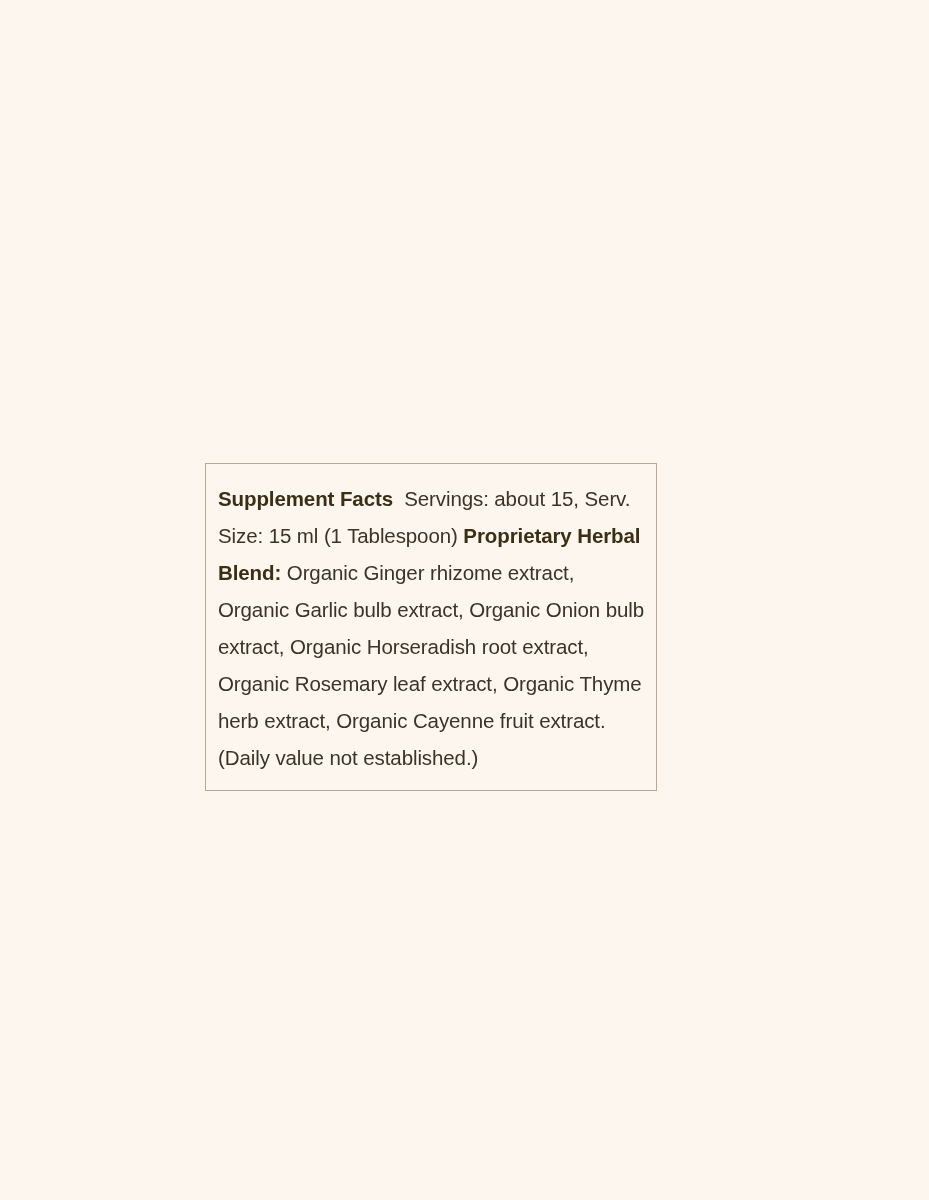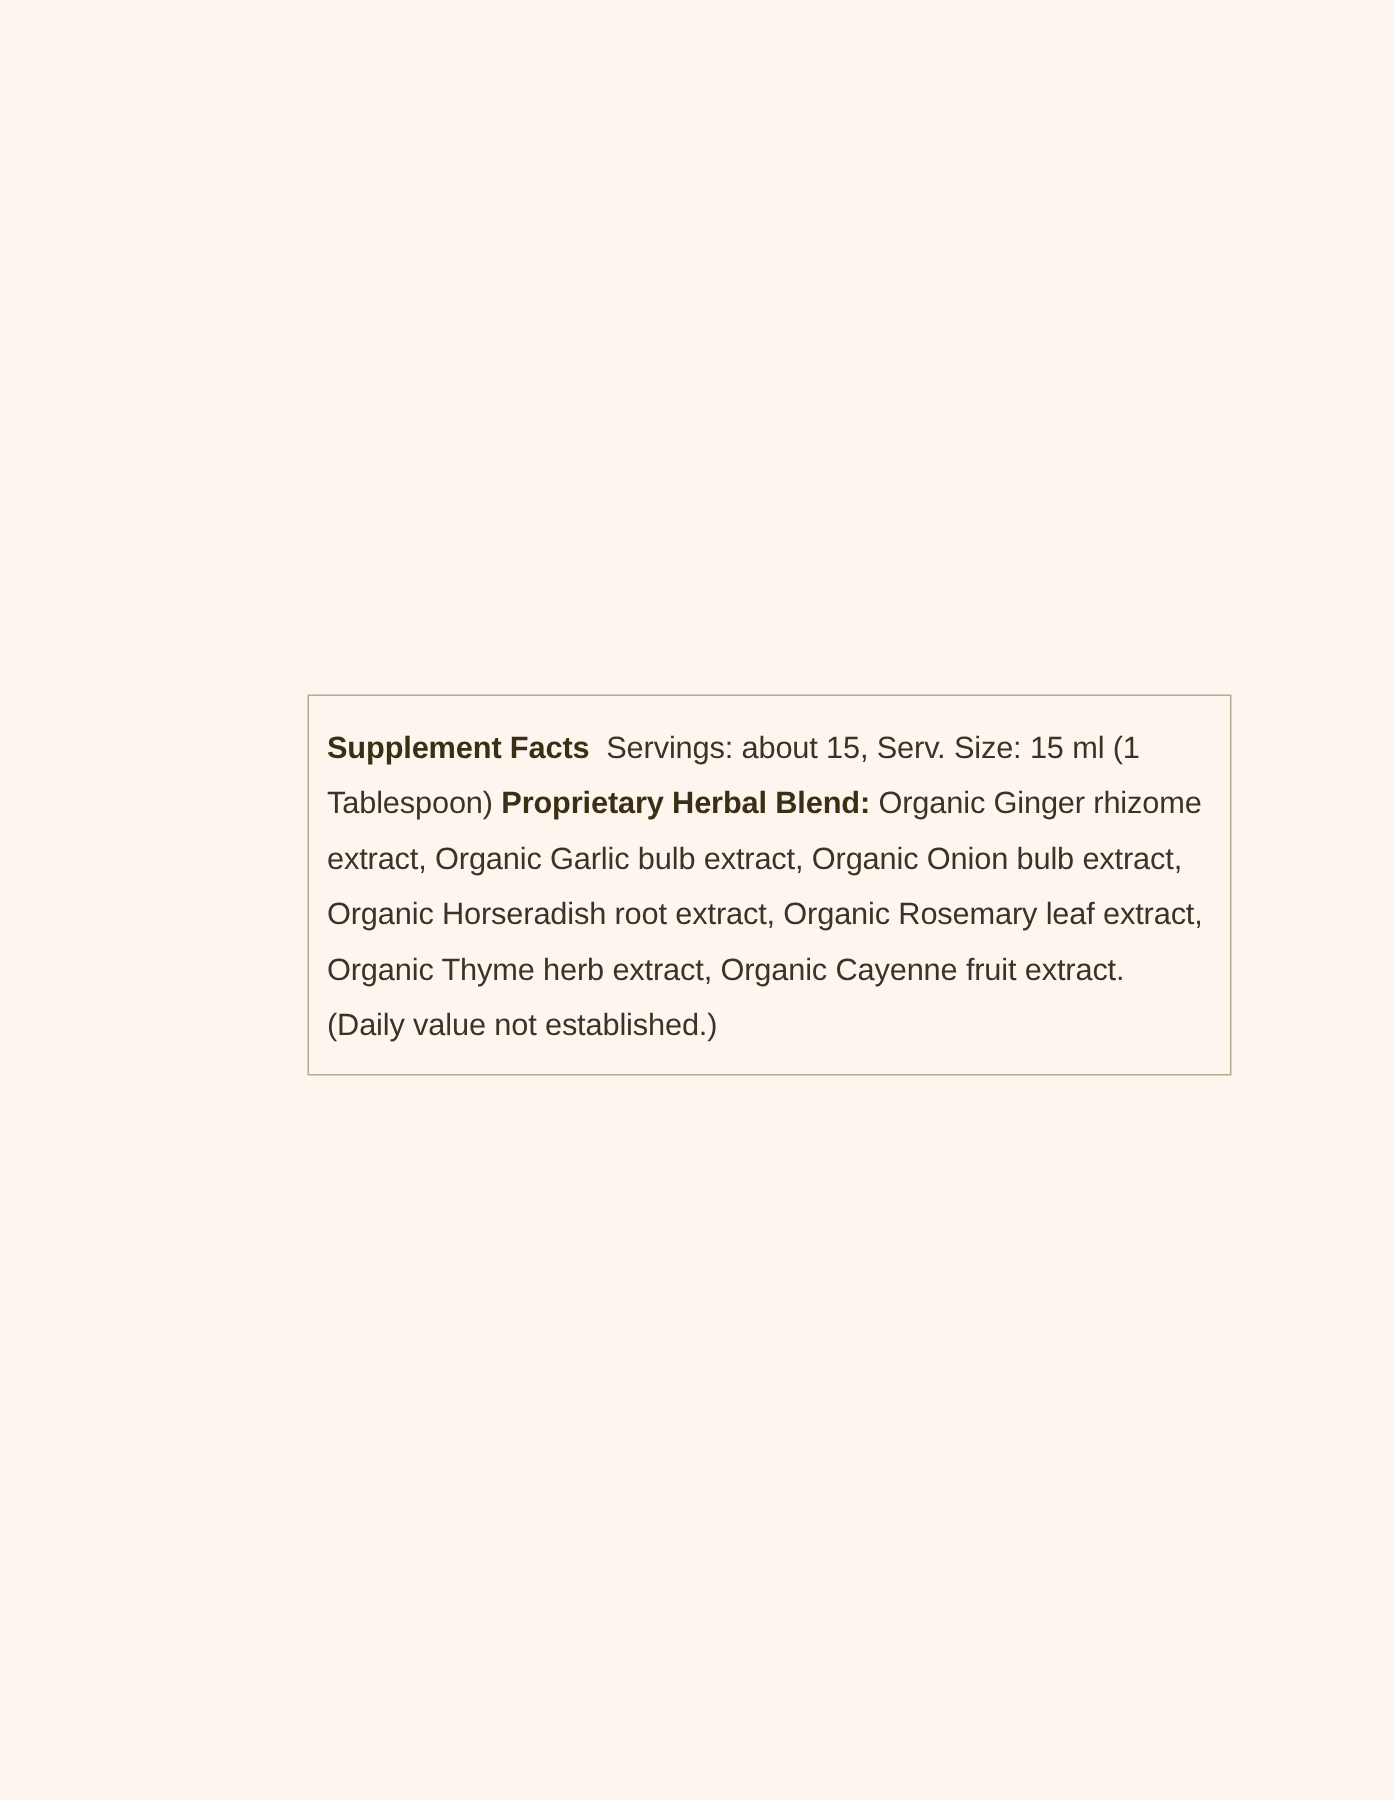--- a/index.html
+++ b/index.html
@@ -11,21 +11,21 @@
     height: 1200px;
     background: #fdf6ef;
     font-family: "Liberation Sans", sans-serif;
     position: relative;
     overflow: hidden;
   }
   .panel {
     position: absolute;
     left: 205px;
     top: 463px;
-    width: 616px;
+    width: 452px;
     box-sizing: border-box;
     border: 1px solid #b9a894;
     background: #fdf6ef;
     padding: 16px 12px 14px 12px;
   }
   .facts-text {
     margin: 0;
     color: #3b3325;
     font-size: 20.5px;
     line-height: 37px;

